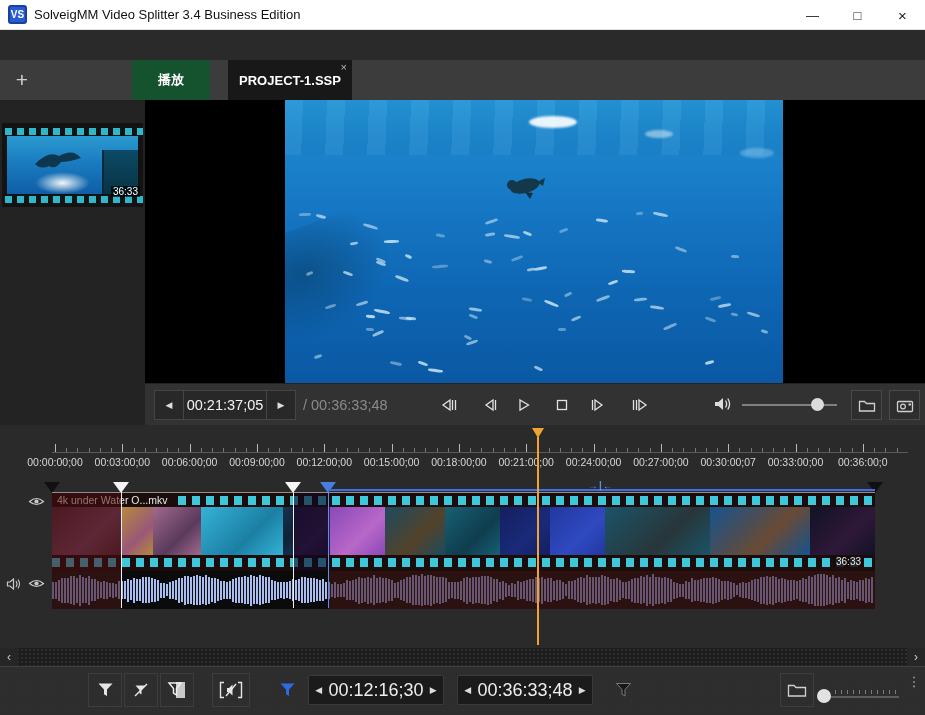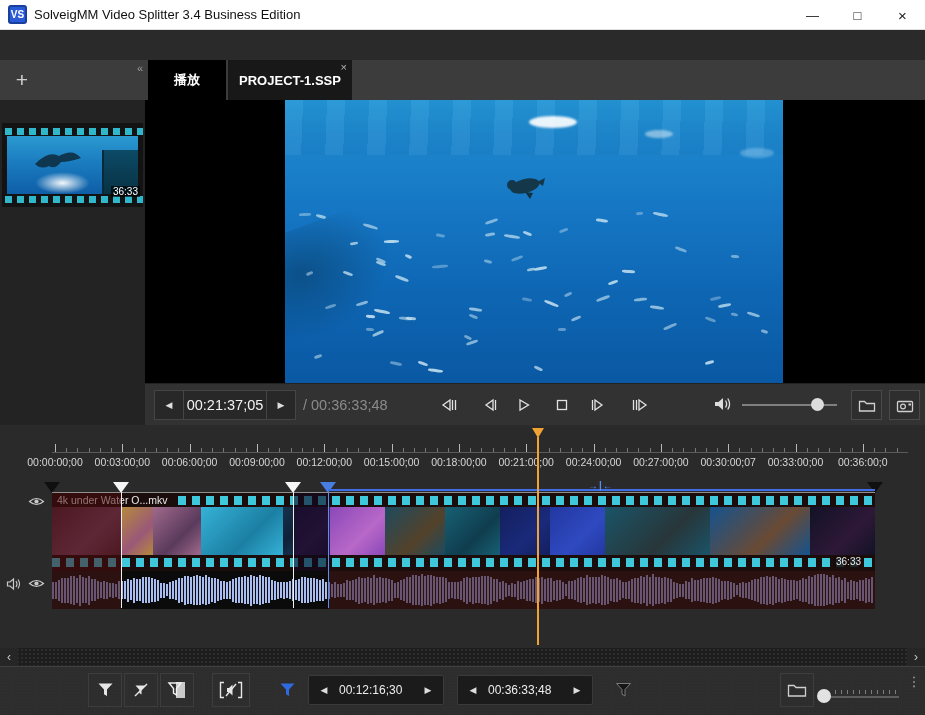--- a/index.html
+++ b/index.html
@@ -19,21 +19,21 @@
   .menu-item { font-size:13px; color:#1a1a1a; padding:5px 14px; }
 
   
   #tabrow { position:absolute; top:60px; left:0; right:0; height:40px; background:#3c3c3c; }
   #add-btn { position:absolute; left:6px; top:4px; width:32px; height:32px; color:#cfcfcf; font-size:21px; display:flex; align-items:center; justify-content:center; }
   #search-group { position:absolute; left:44px; top:5px; width:90px; height:30px; background:#262626; border:1px solid #1d1d1d; display:flex; }
   #search-input { width:57px; background:transparent; border:none; outline:none; color:#b8b8b8; font-size:12px; padding:0 5px; font-family:"Liberation Sans",sans-serif; }
   #search-btn { width:31px; border-left:1px solid #3a3a3a; display:flex; align-items:center; justify-content:center; }
   #collapse-glyph { position:absolute; left:137px; top:2px; font-size:11px; color:#9a9a9a; }
   .tab { position:absolute; top:0; height:40px; display:flex; align-items:center; justify-content:center; color:#fff; font-size:13px; font-weight:bold; }
-  #tab-play { left:148px; width:78px; background:#000000;font-family:Liberation Serif, serif; }
+  #tab-play { left:132px; width:78px; background:#14532d;font-family:Liberation Serif, serif; }
   #tab-project { left:228px; width:124px; background:#181818; }
   #tab-close { position:absolute; top:1px; right:5px; font-size:11px; font-weight:normal; color:#b5b5b5; }
 
   
   #leftpanel { position:absolute; top:100px; left:0; width:145px; height:325px; background:#232323; }
   #media-title { padding:5px 4px 4px 6px; font-size:12.5px; color:#f2f2f2; white-space:nowrap; overflow:hidden; }
   #media-thumb { position:absolute; left:2px; top:23px; width:141px; height:84px; background:#131313; }
   .sprocket-row { position:absolute; left:0; right:0; height:10px;
        background-image:repeating-linear-gradient(90deg, var(--sc) 0 7px, transparent 7px 12px); background-position:3px center; background-size:12px 7px; background-repeat:repeat-x; }
   #media-thumb .sprocket-row.top { top:3px; } #media-thumb .sprocket-row.bot { bottom:3px; }
@@ -104,21 +104,21 @@
        background-image:radial-gradient(#2e2e2e 1px, transparent 1px); background-size:4px 4px; }
   .scroll-btn { position:absolute; top:0; width:18px; height:18px; background:#262626; color:#c8c8c8; font-size:12px; display:flex; align-items:center; justify-content:center; }
   #scroll-left { left:0; } #scroll-right { right:0; }
 
   
   #bottombar { position:absolute; top:666px; left:0; right:0; height:49px; background:#2d2d2d; border-top:1px solid #404040;
        background-image:radial-gradient(rgba(255,255,255,.02) 1px, transparent 1px); background-size:3px 3px; }
   .bb-btn { position:absolute; top:6px; width:34px; height:34px; border:1px solid #3d3d3d; display:flex; align-items:center; justify-content:center; }
   .time-field { position:absolute; top:8px; width:136px; height:30px; background:#1b1b1b; border:1px solid #3a3a3a; border-radius:2px; display:flex; align-items:center; }
   .tf-arrow { width:30px; text-align:center; color:#ddd; font-size:9px; }
-  .tf-text { flex:1; text-align:left; color:#eee; font-size:12px; }
+  .tf-text { flex:1; text-align:left; color:#eee; font-size:18px; }
   #save-btn { position:absolute; left:655px; top:6px; width:119px; height:34px; background:#3c68cc; border:1px solid #5a82dd; display:flex; align-items:center; justify-content:center; gap:16px; color:#fff; font-size:14px; font-weight:bold; }
   #out-folder-btn { left:780px; }
   #zoom-slider { position:absolute; left:815px; top:6px; width:88px; height:34px; }
   #zs-line { position:absolute; left:4px; top:23px; width:80px; height:2px; background:#5c5c5c; }
   #zs-knob { position:absolute; left:2px; top:16px; width:14px; height:14px; border-radius:50%; background:#e2e2e2; }
   .zs-tick { position:absolute; top:17px; width:1px; height:4px; background:#7d7d7d; }
   #dots-btn { position:absolute; left:906px; top:10px; width:16px; height:28px; color:#b0b0b0; font-size:13px; letter-spacing:0; text-align:center; line-height:9px; }
   svg { display:block; }
 </style>
 </head>

